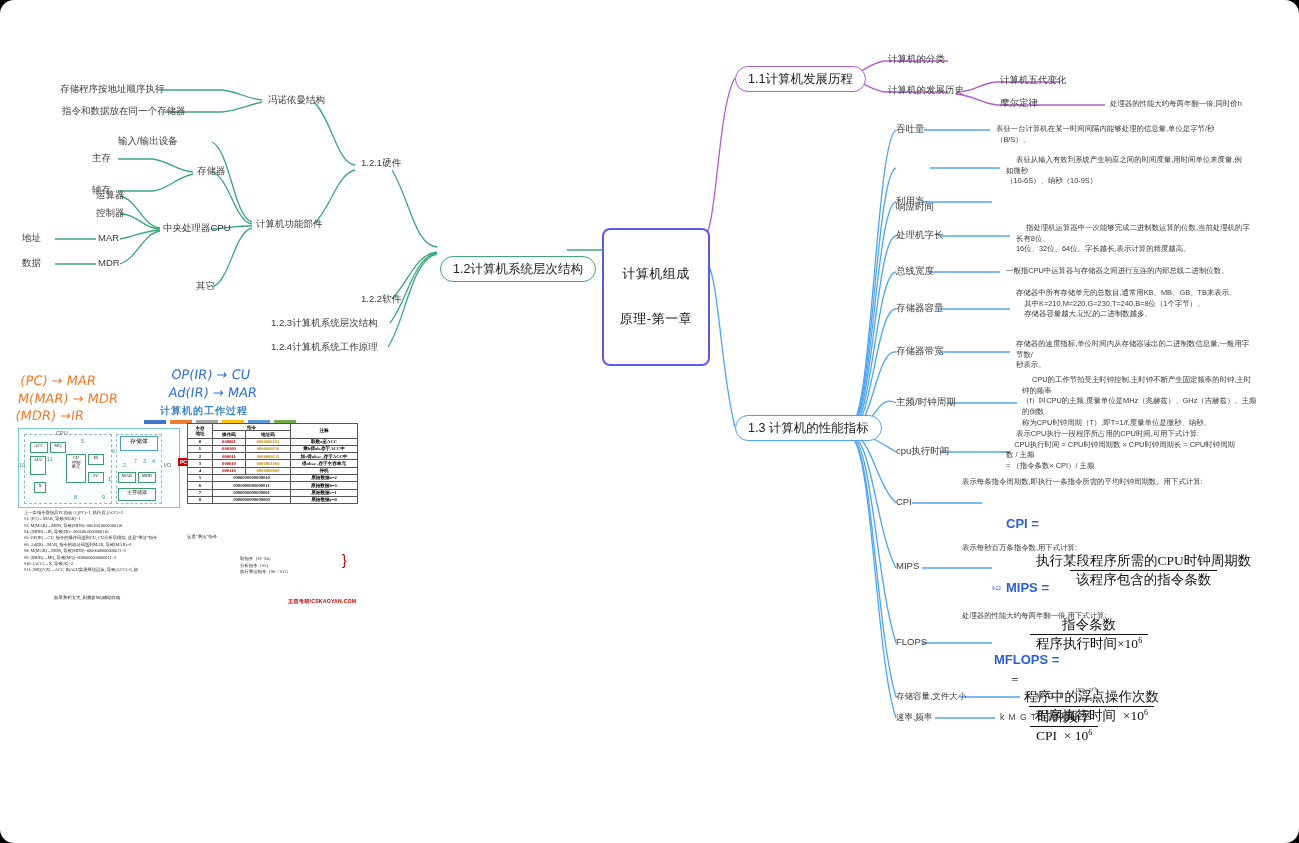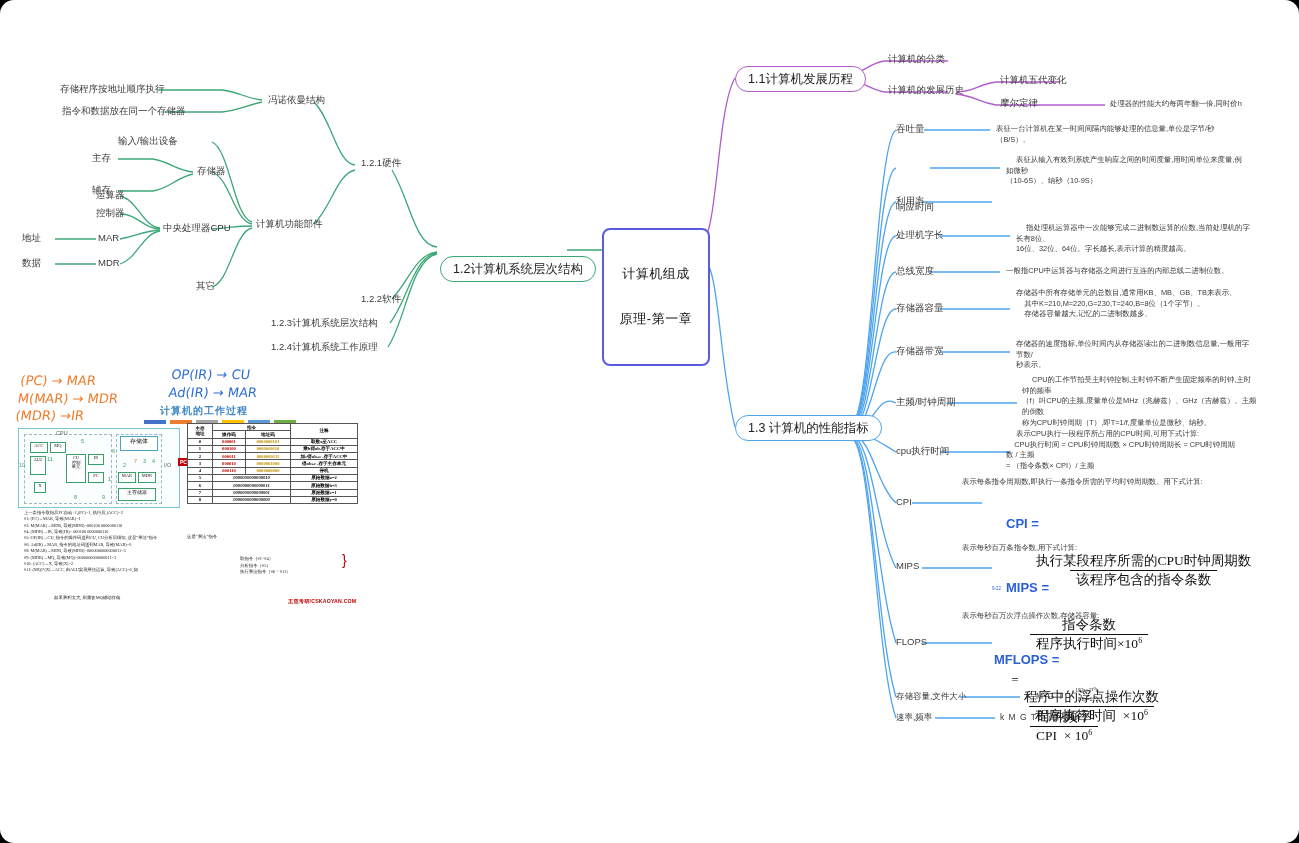--- a/index.html
+++ b/index.html
@@ -365,21 +365,21 @@
     </span>
     <span style="display:inline-block;width:18px;text-align:center;font-size:13px;">=</span>
     <span class="frac">
       <span class="num">时钟频率</span>
       <span class="den"><span>CPI  × 10</span><sup style="font-size:8px">6</sup></span>
     </span>
   </div>
   <div class="node pagenum" style="left:992px; top:586px;">9-22</div>
 
   <div class="node leaf" style="left:896px; top:637px;">FLOPS</div>
-  <div class="node desc" style="left:962px; top:611px; width:300px;">表示每秒百万次浮点操作次数,存储器容量:</div>
+  <div class="node desc" style="left:962px; top:611px; width:300px;">处理器的性能大约每两年翻一倍,用下式计算:</div>
   <div class="node formula" style="left:978px; top:632px;">
     <span class="fname">MFLOPS =</span>
     <span class="frac">
       <span class="num">程序中的浮点操作次数</span>
       <span class="den"><span>程序执行时间  ×10</span><sup style="font-size:8px">6</sup></span>
     </span>
   </div>
 
   <div class="node leaf sm" style="left:896px; top:692px;">存储容量,文件大小</div>
   <div class="node leaf sm" style="left:1026px; top:692px; letter-spacing:1px;">K M G T</div>

